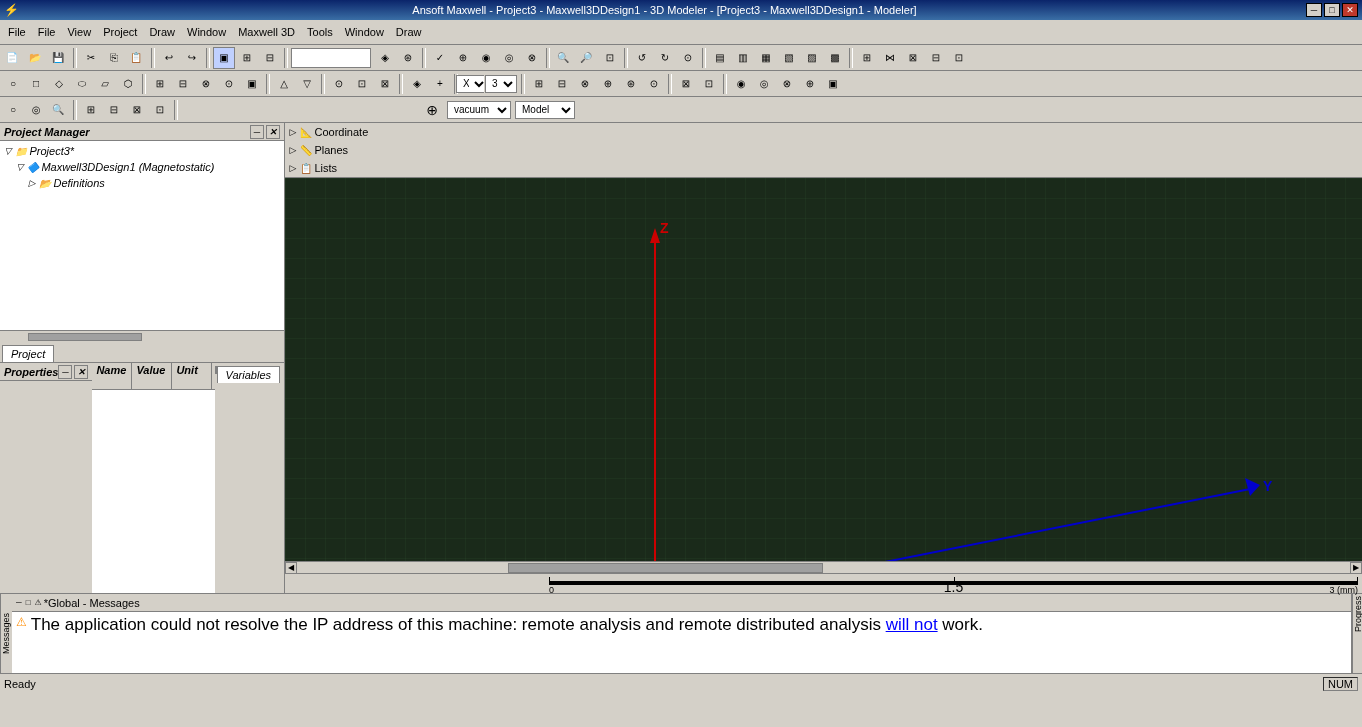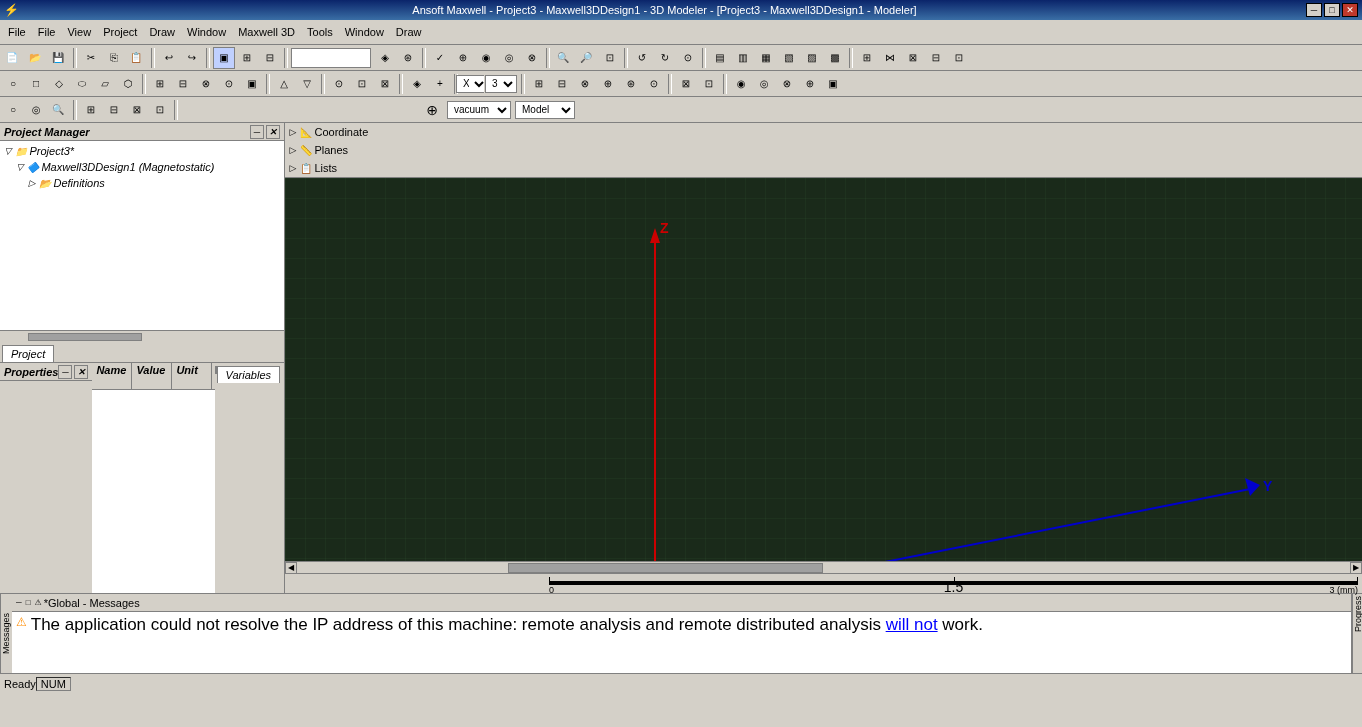--- a/index.html
+++ b/index.html
@@ -277,20 +277,21 @@
 
     
     #status-bar {
       height: 20px;
       background: #d4d0c8;
       border-top: 1px solid #808080;
       display: flex;
       align-items: center;
       padding: 0 4px;
       font-size: 11px;
+      justify-content: space-between;
     }
 
     .side-label {
       writing-mode: vertical-lr;
       transform: rotate(180deg);
       font-size: 9px;
       background: #d4d0c8;
       border-right: 1px solid #808080;
       padding: 2px 1px;
       width: 12px;

